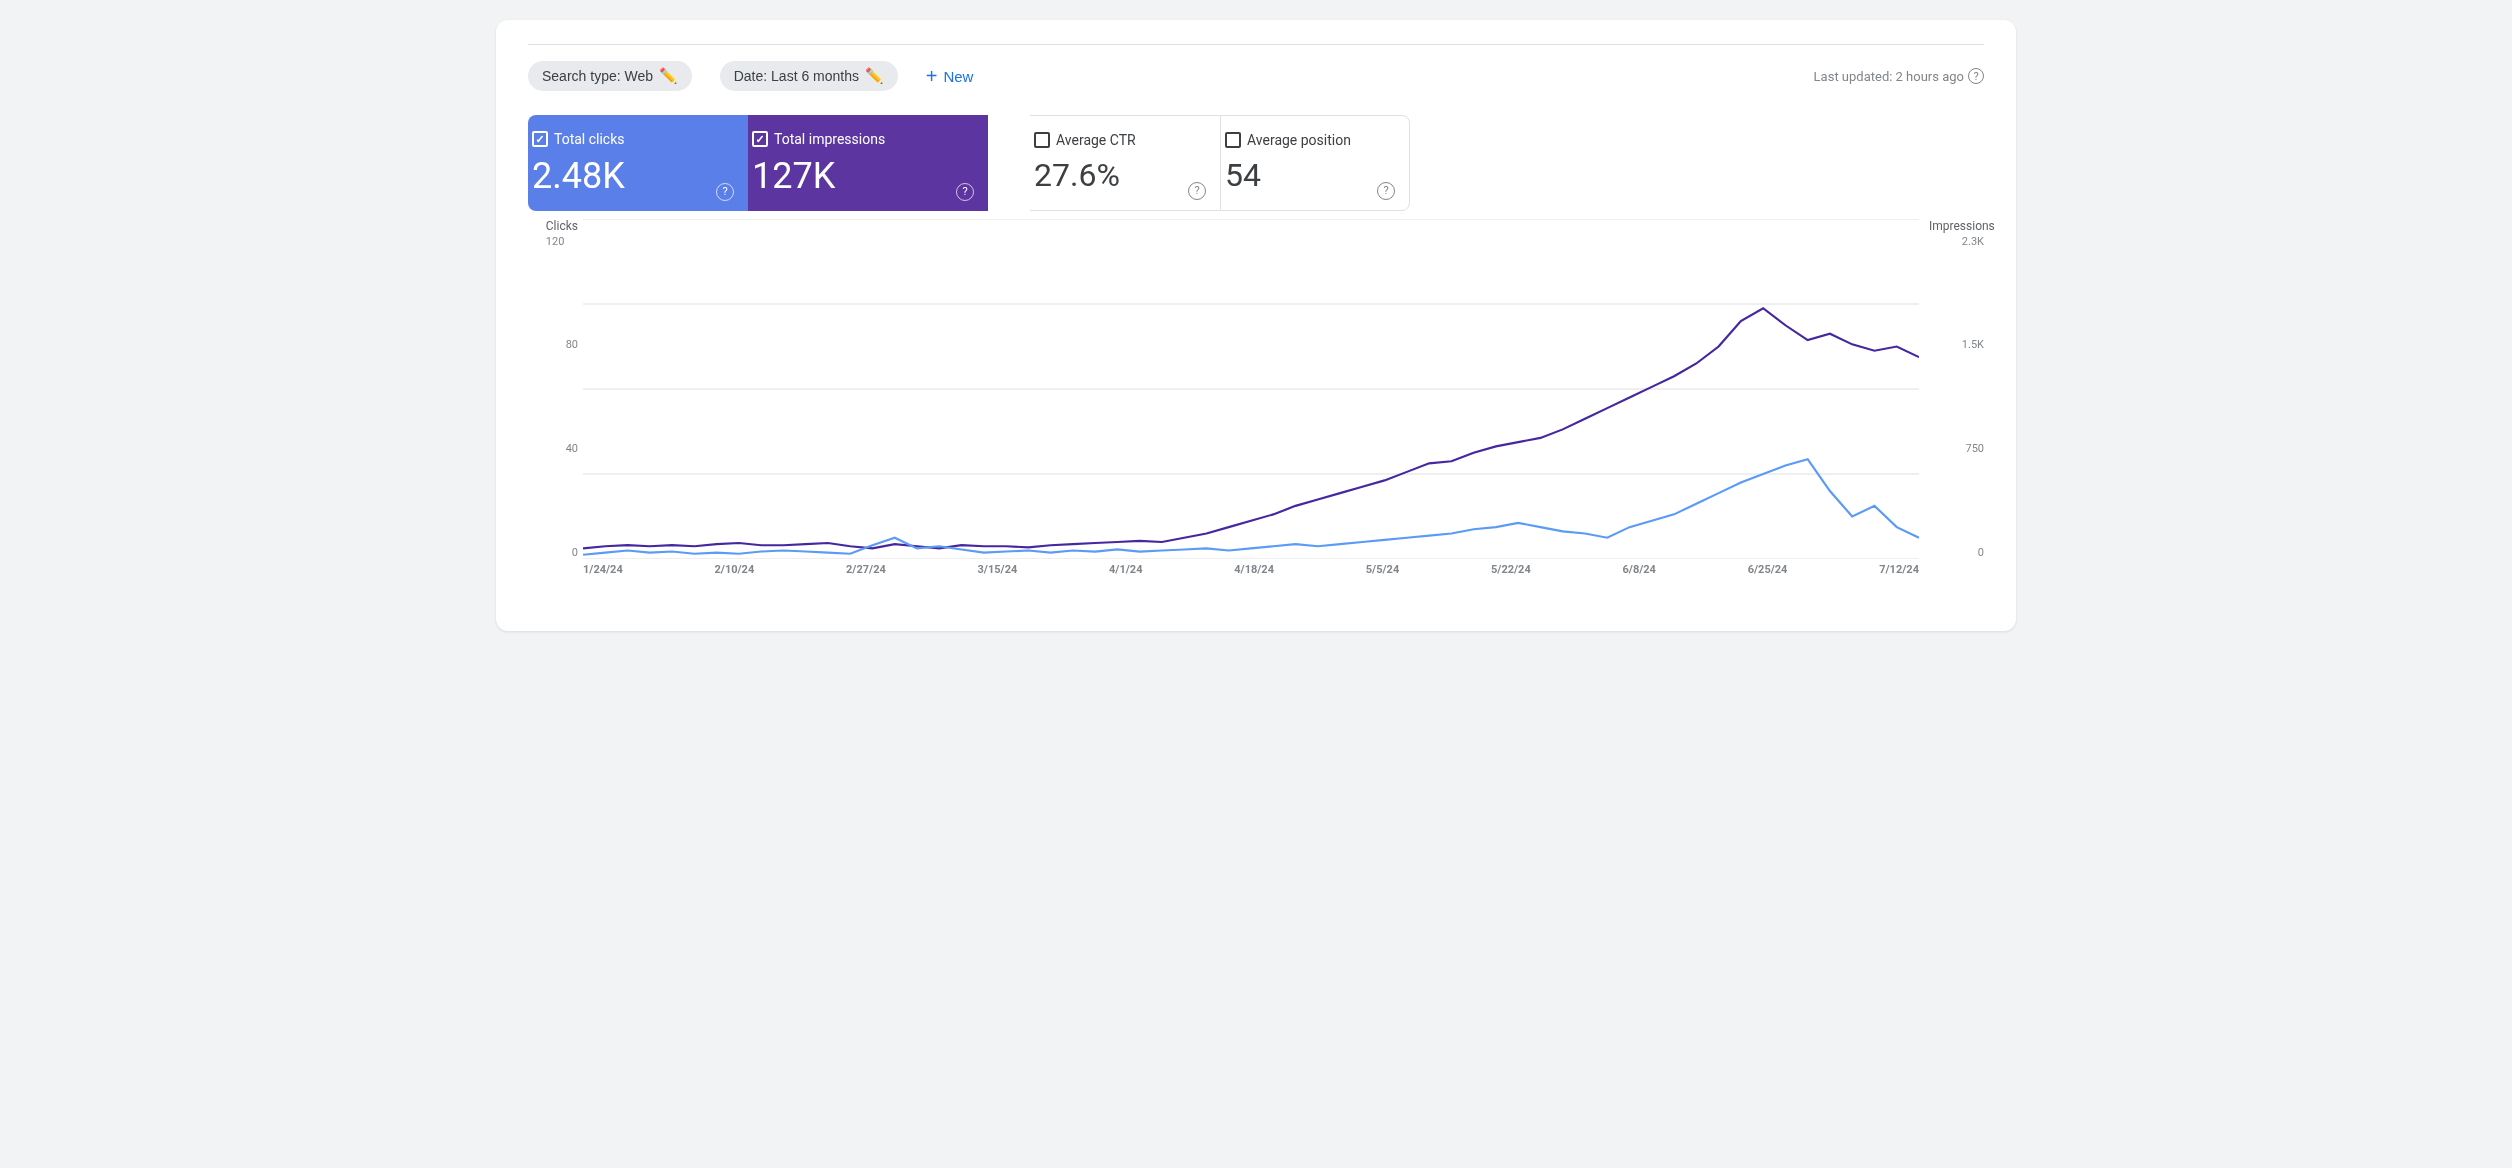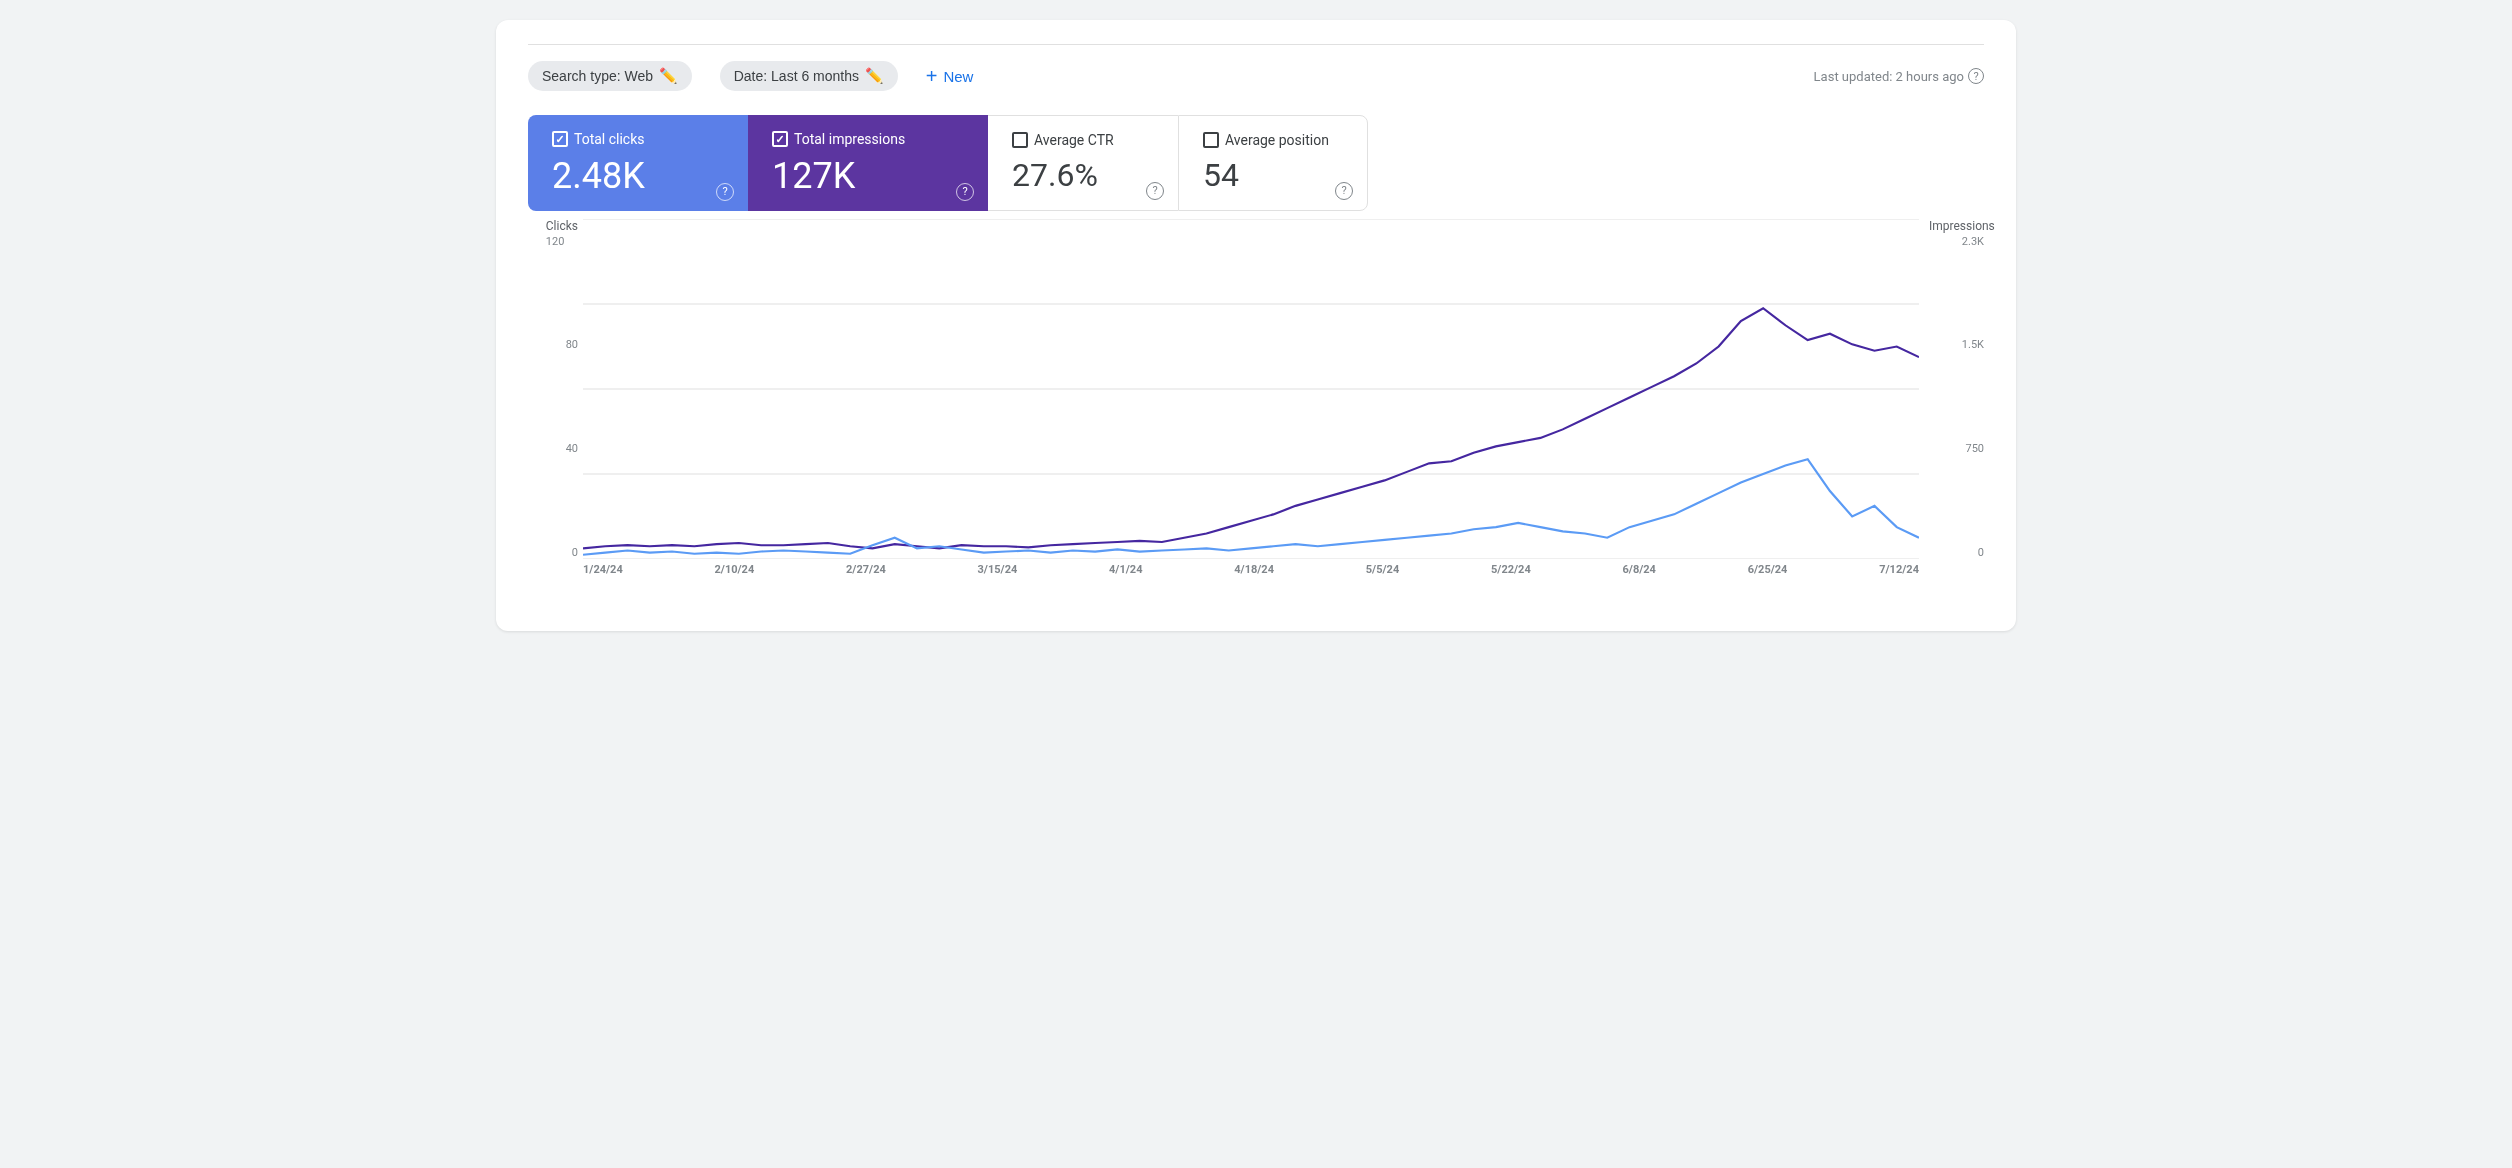--- a/index.html
+++ b/index.html
@@ -117,21 +117,21 @@
       flex-shrink: 0;
     }
     
     .metrics-row {
       display: flex;
       border-radius: 8px;
       overflow: visible;
       margin-bottom: 0;
     }
     .metric-card {
-      padding: 16px 24px 14px;
+      padding: 16px 4px 14px;
       min-width: 180px;
       position: relative;
       cursor: pointer;
     }
     .metric-card.active-blue {
       background: #5b7fe8;
       border-radius: 8px 0 0 8px;
       color: white;
     }
     .metric-card.active-purple {
@@ -140,20 +140,21 @@
       color: white;
     }
     .metric-card.inactive {
       background: #fff;
       border: 1px solid #e0e0e0;
       color: #3c4043;
     }
     .metric-card.inactive:nth-child(3) {
       border-left: none;
       border-right: none;
+      margin-left: 42px;
     }
     .metric-card.inactive:last-child {
       border-radius: 0 8px 8px 0;
     }
     .metric-header {
       display: flex;
       align-items: center;
       gap: 6px;
       font-size: 14px;
       margin-bottom: 10px;

